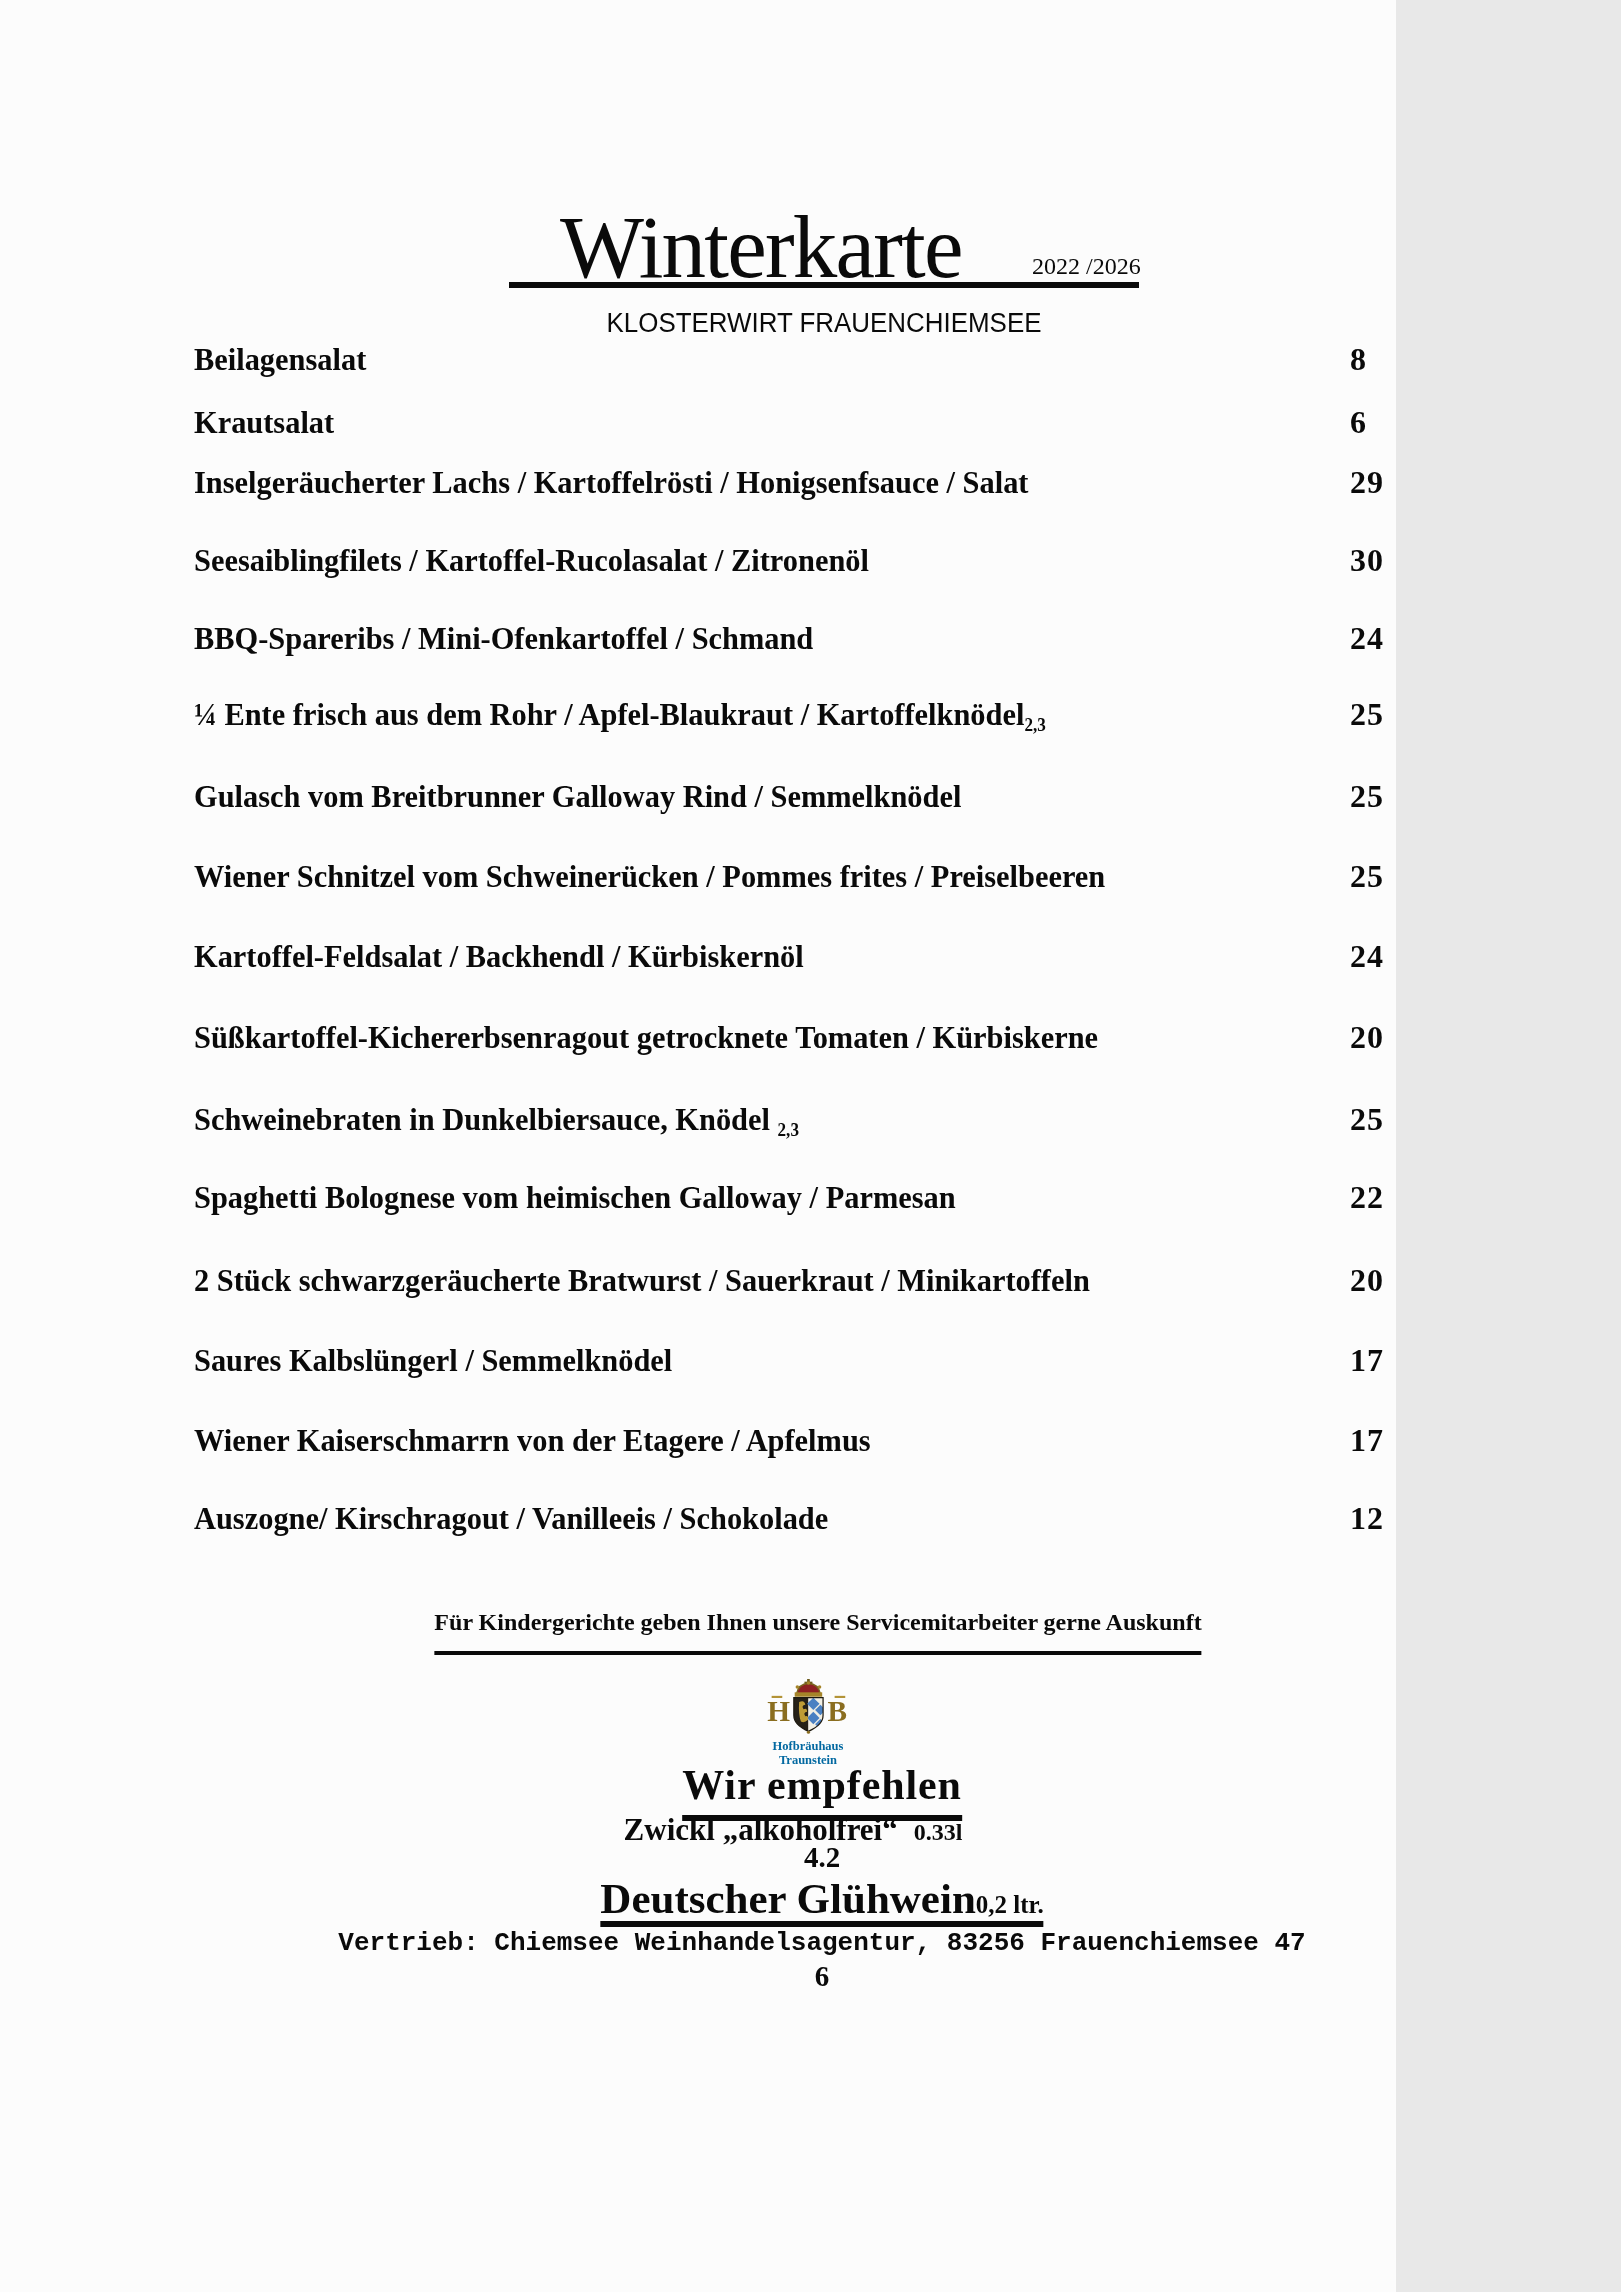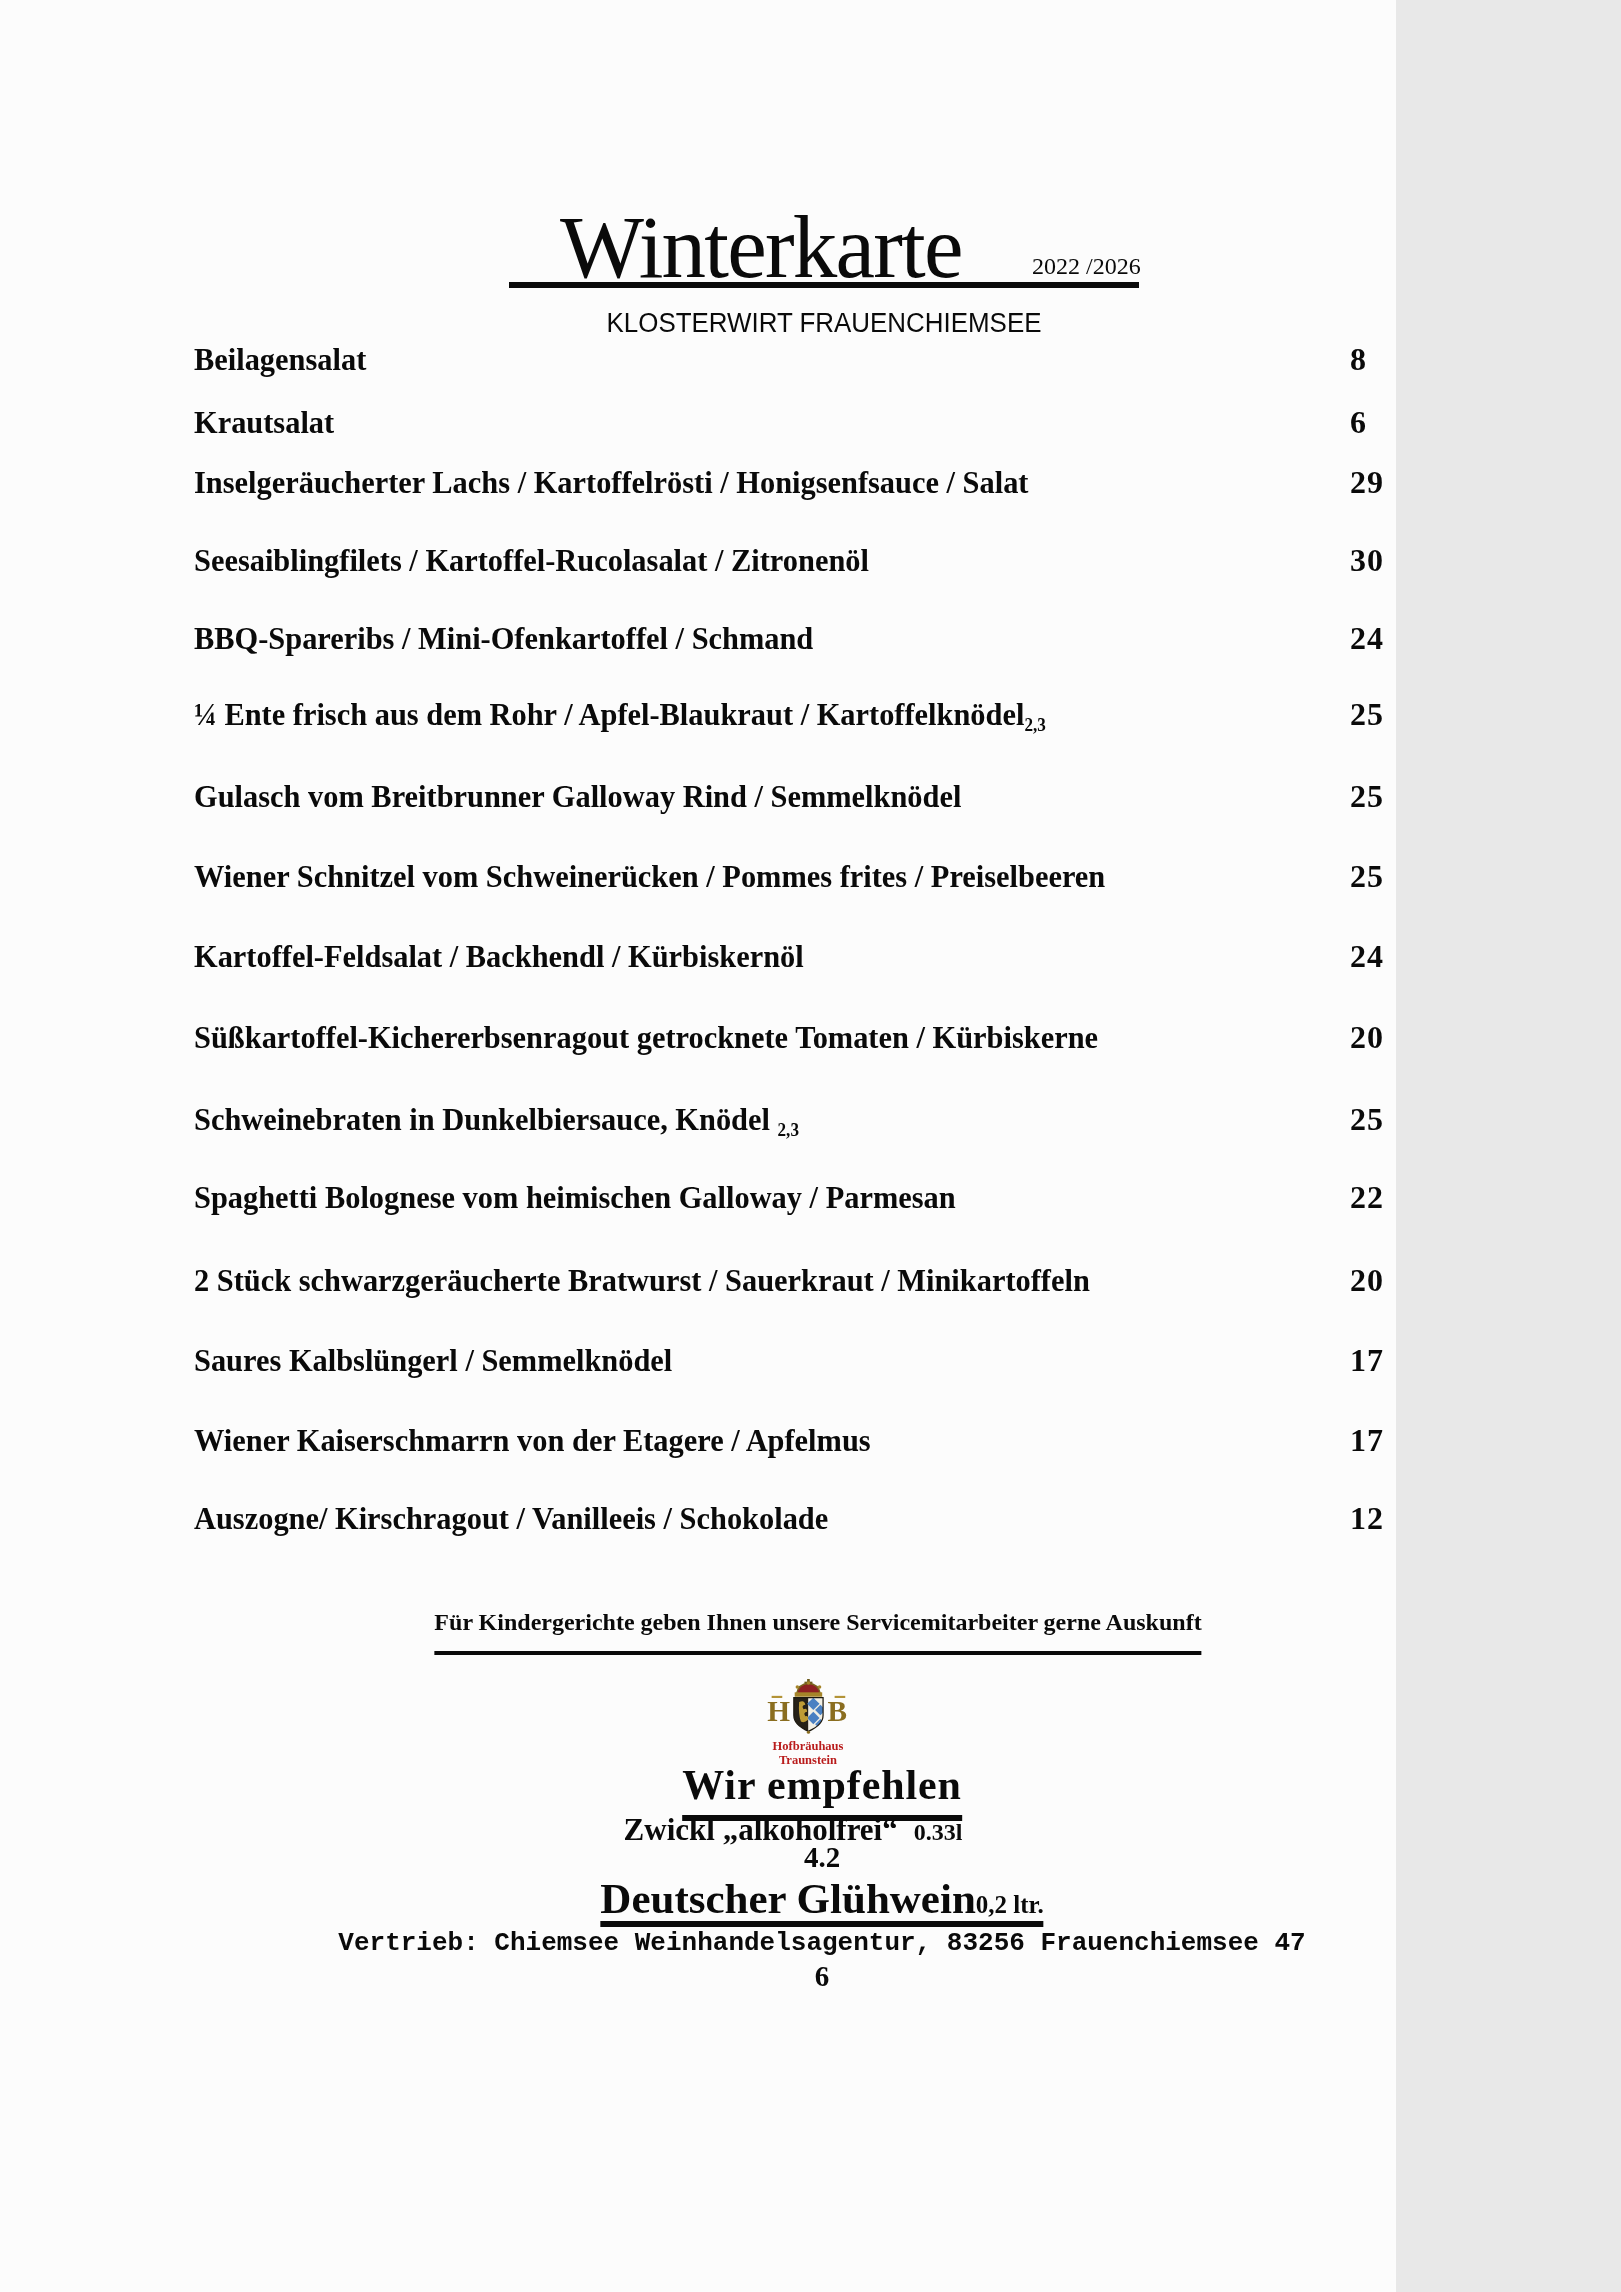--- a/index.html
+++ b/index.html
@@ -21,21 +21,21 @@
   .row{position:absolute;left:194px;width:1248px;height:36px;font-weight:700;font-size:32px;line-height:1;}
   .nm{display:inline-block;transform:scaleX(0.95);transform-origin:0 50%;white-space:nowrap;}
   .sub{font-size:18px;vertical-align:-6.2px;}
   #menu .row:nth-child(11) .sub{margin-left:8px;}
   .pr{position:absolute;left:1156px;top:0;letter-spacing:0.9px;}
 
   
   #kids-note{left:818px;top:1609px;font-size:24px;font-weight:700;
     border-bottom:4.5px solid #0a0a0a;padding-bottom:15px;}
   #logo{left:808px;top:1679px;text-align:center;}
-  #logo .wordmark{margin-top:0.9px;font-size:12.5px;font-weight:700;line-height:14.3px;color:#b91c1c;text-align:center;}
+  #logo .wordmark{margin-top:0.9px;font-size:12.5px;font-weight:700;line-height:14.3px;color:#0369a1;text-align:center;}
   #rec-heading{left:822px;top:1761px;font-size:42px;font-weight:700;letter-spacing:0.9px;
     border-bottom:6.2px solid #0a0a0a;padding-bottom:6px;}
   #offer1{left:793px;top:1812px;font-size:31px;font-weight:700;}
   #offer1 .size{font-size:24px;margin-left:16px;font-weight:700;}
   #offer1-price{left:822px;top:1841px;font-size:29px;font-weight:700;}
   #offer2{left:822px;top:1877px;font-size:43px;font-weight:700;line-height:1;
     border-bottom:6.2px solid #0a0a0a;padding-bottom:0.9px;}
   #offer2 .size{font-size:25px;}
   #offer2-vendor{left:822px;top:1928px;font-size:26px;font-weight:700;font-family:Liberation Mono, monospace;}
   #offer2-price{left:822px;top:1960px;font-size:29px;font-weight:700;}

